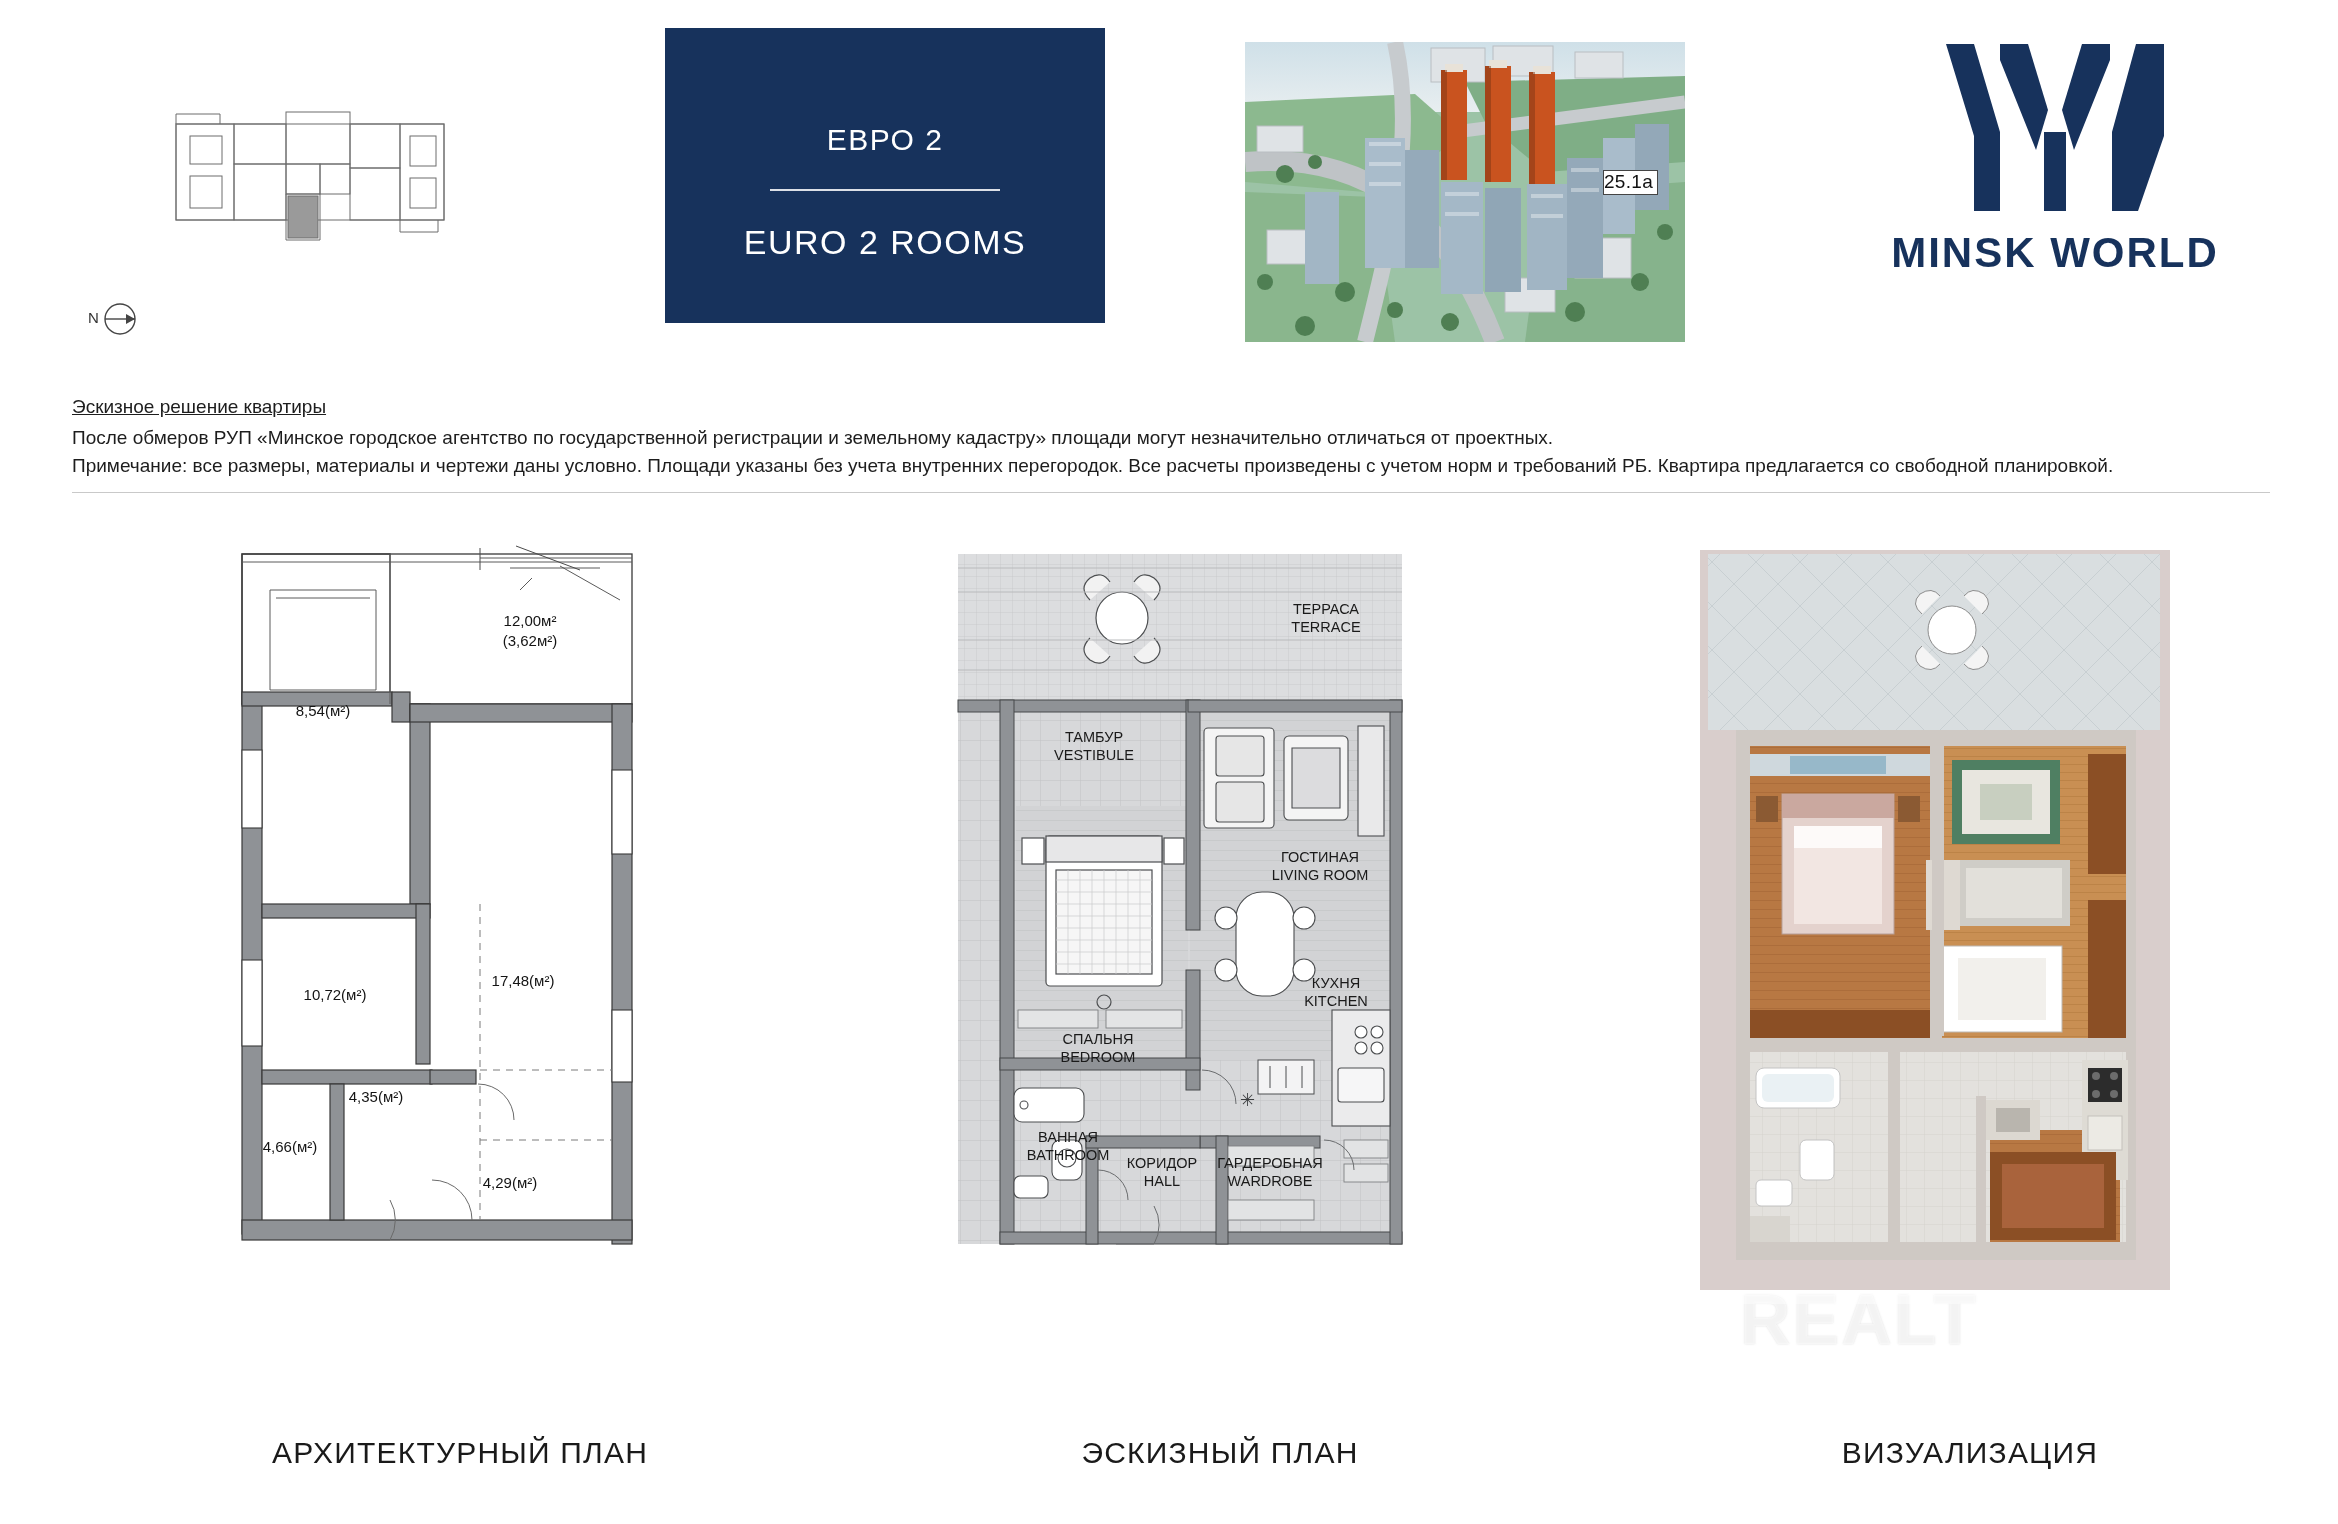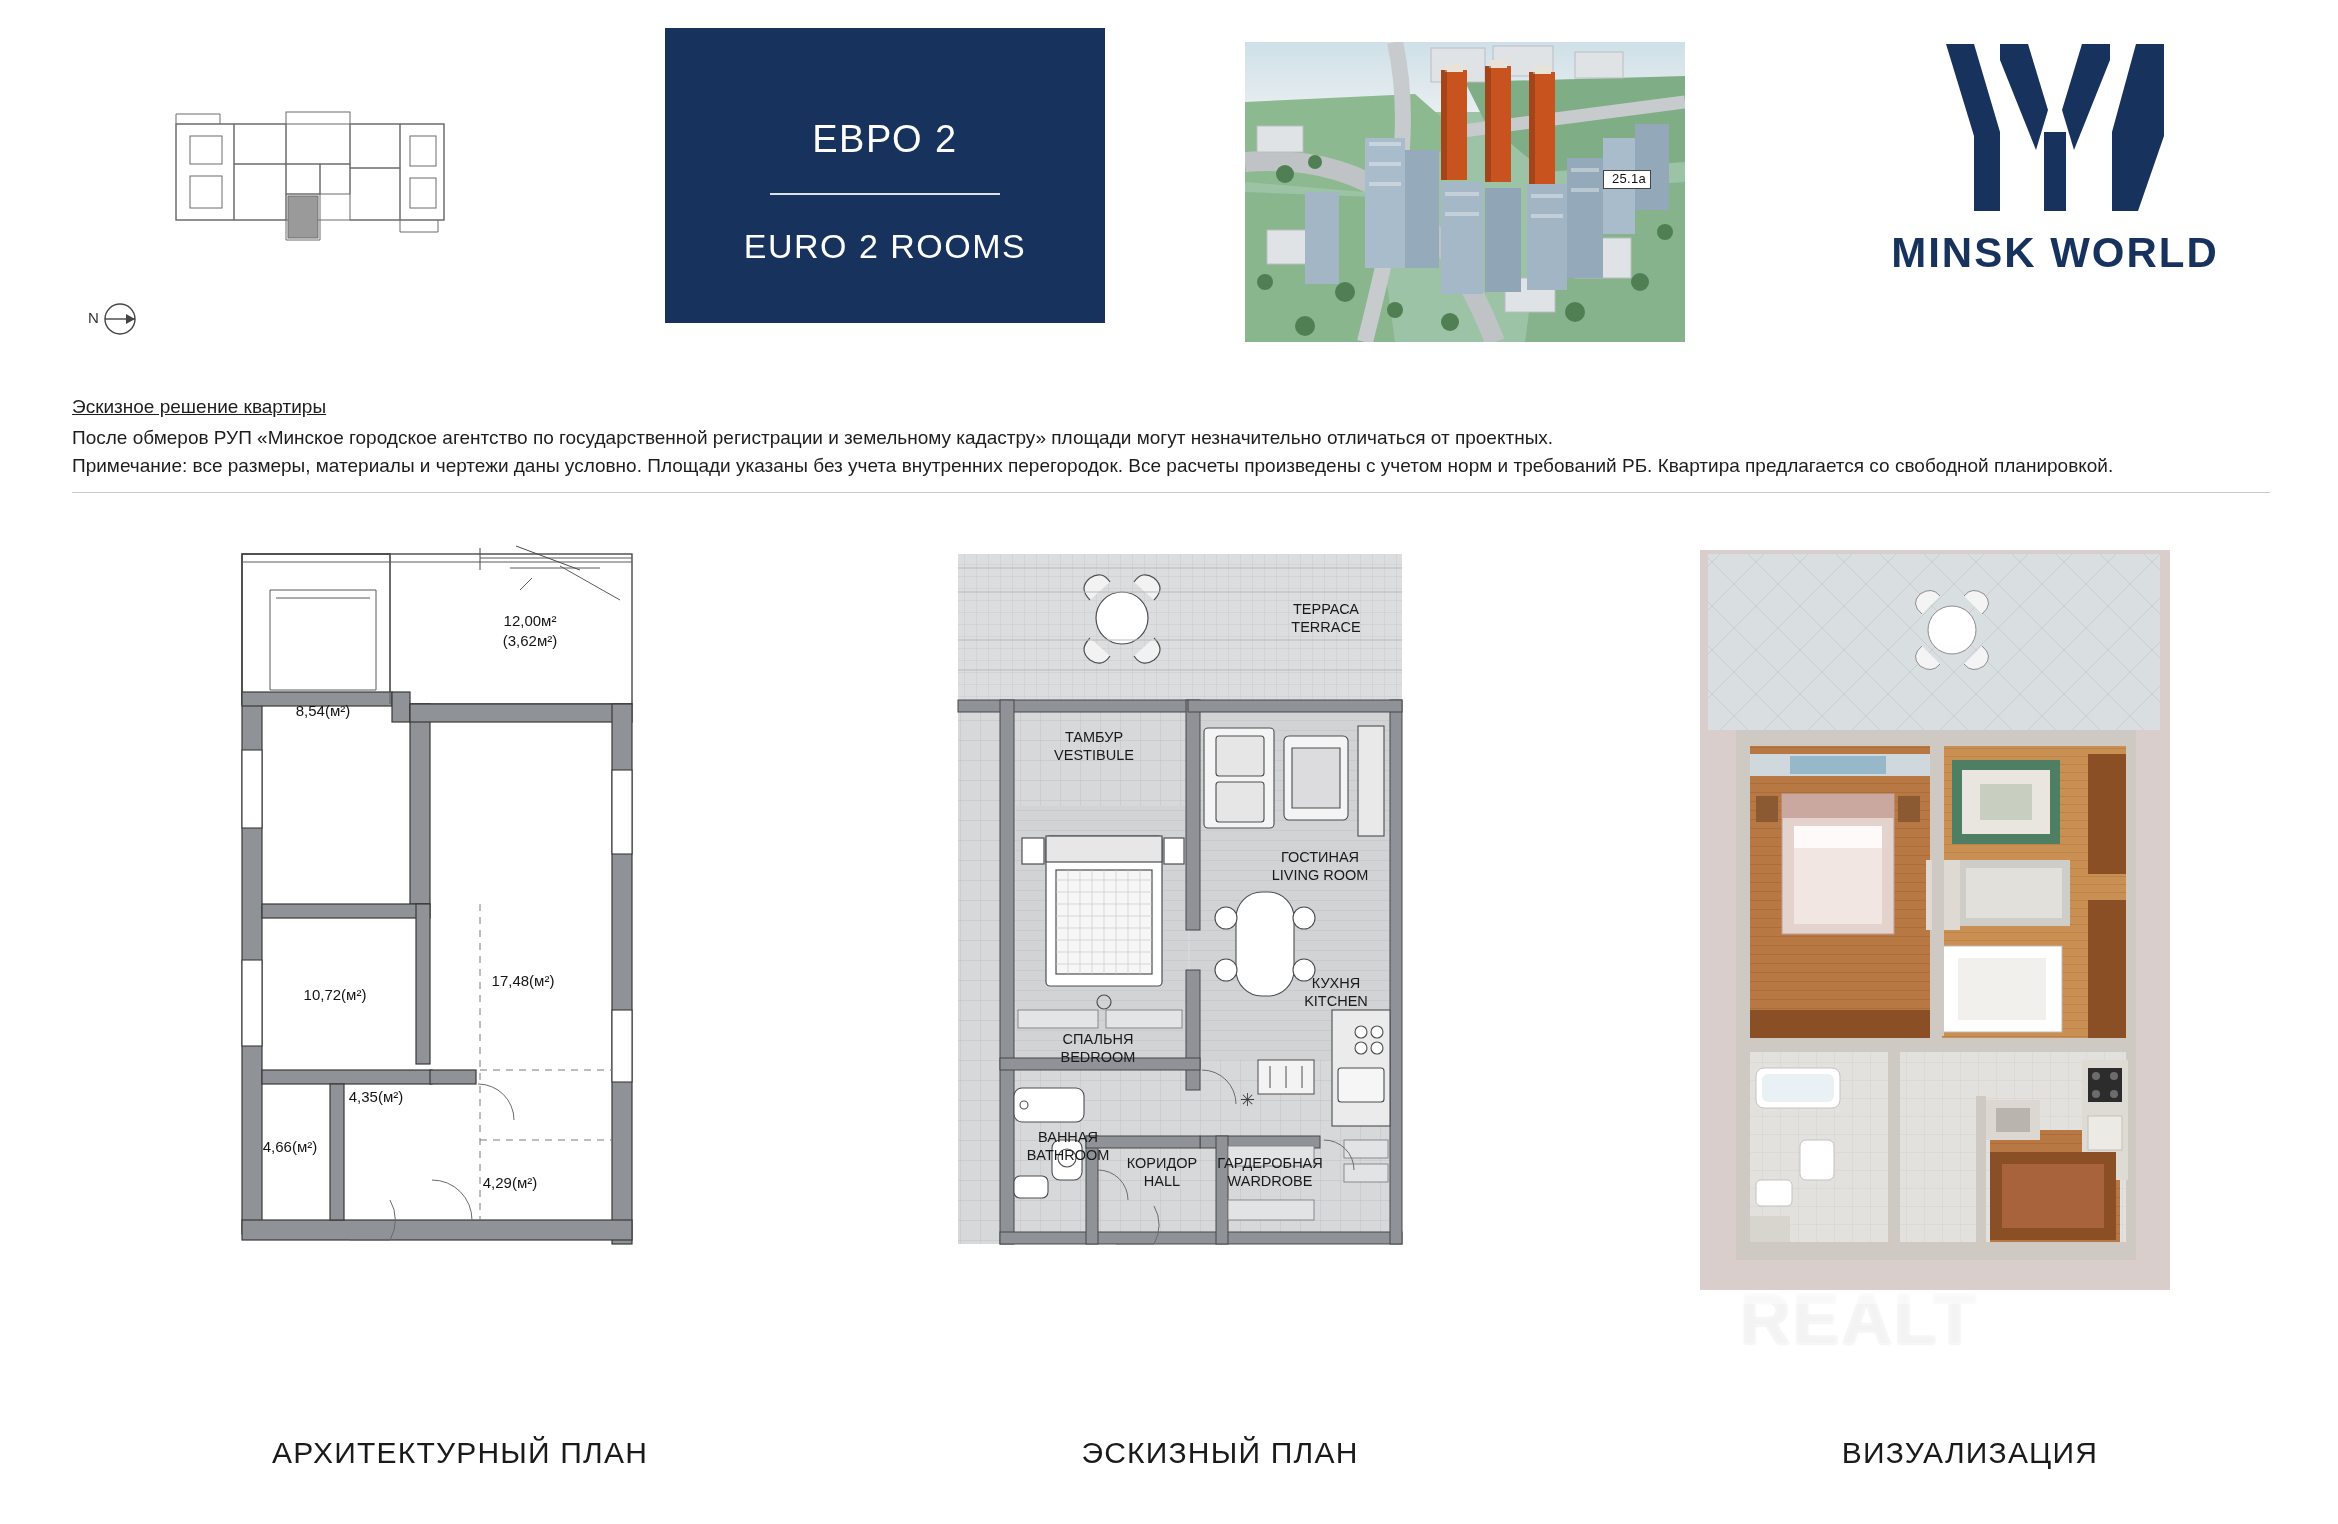--- a/index.html
+++ b/index.html
@@ -43,21 +43,21 @@
     left: 665px; top: 28px;
     width: 440px; height: 295px;
     background: #17325c;
     color: #ffffff;
     display: flex;
     flex-direction: column;
     align-items: center;
     justify-content: center;
   }
   .titlebox .t1 {
-    font-size: 38px;
+    font-size: 30px;
     letter-spacing: 1.5px;
     margin-bottom: 32px;
     margin-top: 33px;
   }
   .titlebox .divline {
     width: 230px; height: 2px;
     background: #ffffff; opacity: .85;
     margin-bottom: 32px;
   }
   .titlebox .t2 {
@@ -72,22 +72,22 @@
     width: 440px; height: 300px;
     overflow: hidden;
     background: #8fbf9f;
   }
   .aerial svg { display:block; }
   .aerial .badge {
     position:absolute;
     left: 358px; top: 128px;
     background:#ffffff;
     border:1px solid #444;
-    font-size:13px;
-    padding:1px 4px 2px 8px;
+    font-size:19px;
+    padding:1px 4px 2px 0;
     line-height:1.05;
     color:#111;
     letter-spacing:.3px;
   }
 
   
   .logo {
     position: absolute;
     left: 1840px; top: 40px;
     width: 430px; height: 280px;

